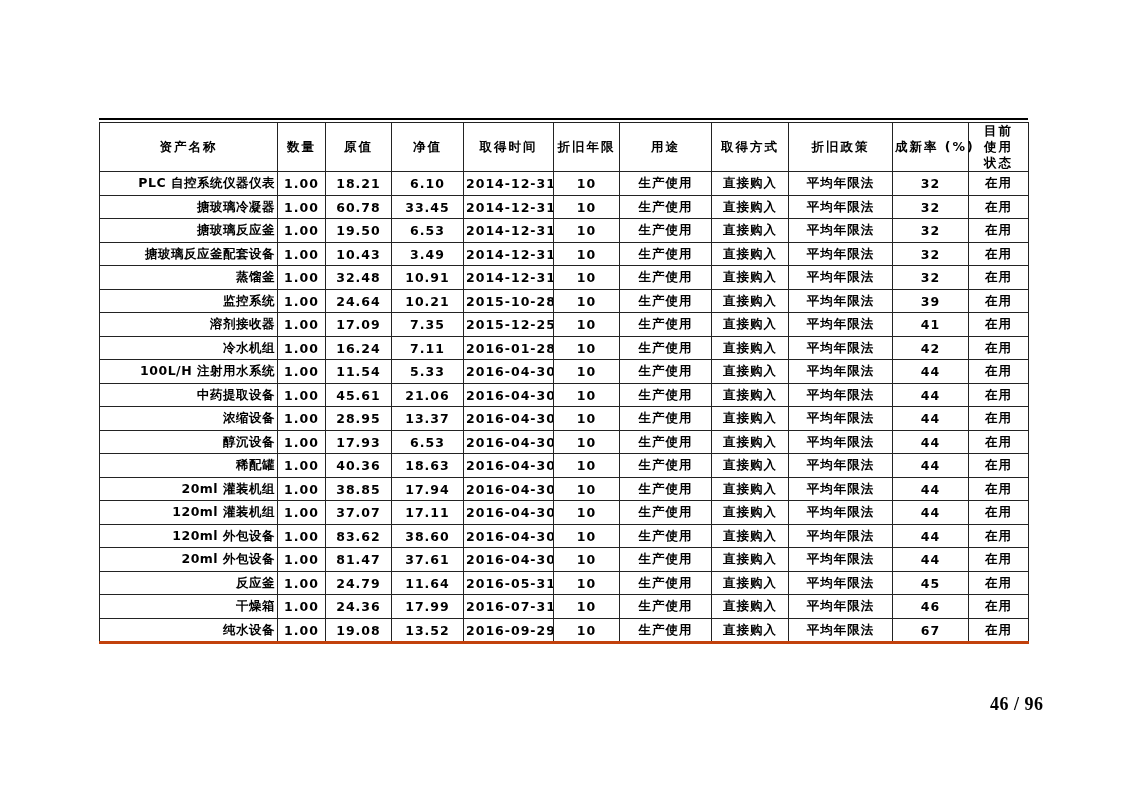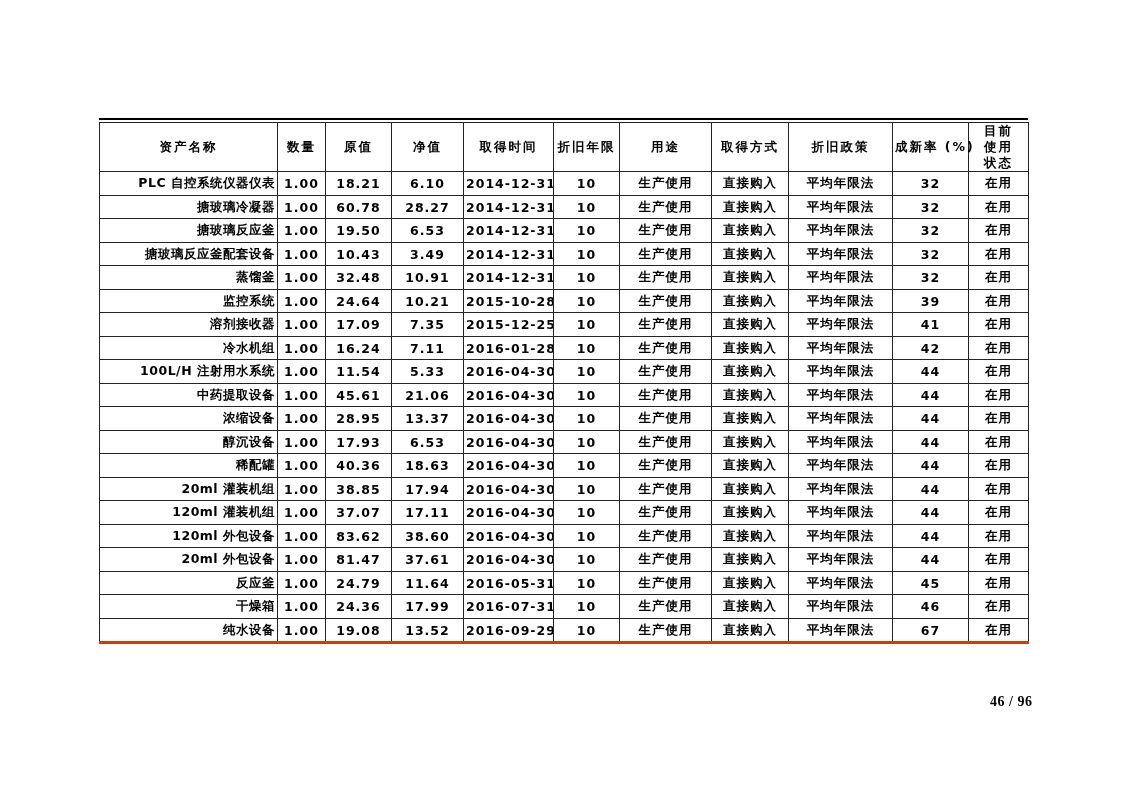--- a/index.html
+++ b/index.html
@@ -70,21 +70,21 @@
     text-align: right;
     padding-left: 7px;
     letter-spacing: 0.5px;
   }
   .page-number {
     position: absolute;
     left: 990px;
     top: 694px;
     font-family: "Liberation Serif", "DejaVu Serif", serif;
     font-weight: bold;
-    font-size: 14px;
+    font-size: 18px;
     letter-spacing: 0.5px;
   }
 </style>
 </head>
 <body>
 
 <div class="page">
   <div class="table-wrap">
     <table>
       <colgroup id="colgroup">
@@ -126,21 +126,21 @@
             <td>生产使用</td>
             <td>直接购入</td>
             <td>平均年限法</td>
             <td>32</td>
             <td>在用</td>
           </tr>
           <tr>
             <td class="name">搪玻璃冷凝器</td>
             <td>1.00</td>
             <td>60.78</td>
-            <td>28.27</td>
+            <td>33.45</td>
             <td>2014-12-31</td>
             <td>10</td>
             <td>生产使用</td>
             <td>直接购入</td>
             <td>平均年限法</td>
             <td>32</td>
             <td>在用</td>
           </tr>
           <tr>
             <td class="name">搪玻璃反应釜</td>

